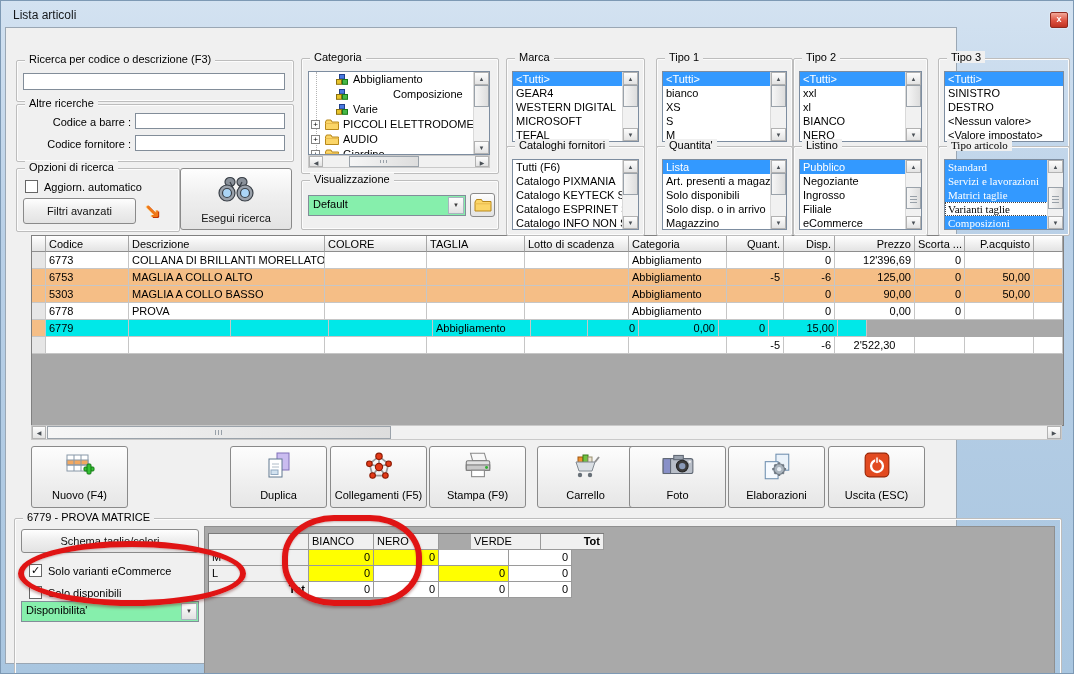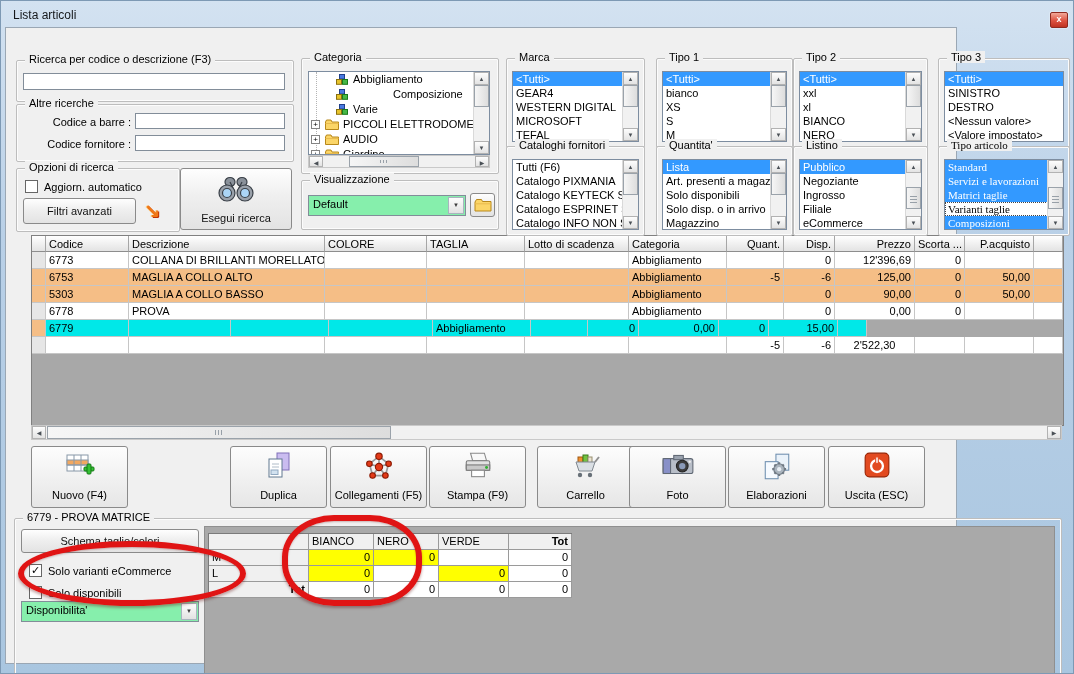--- a/index.html
+++ b/index.html
@@ -317,21 +317,21 @@
       <div class="combo" style="left:6px;top:82px;width:178px;height:21px">
         <span class="cval">Disponibilita'</span>
         <span class="cbtn">▼</span>
       </div>
       <div class="grayarea" style="left:189px;top:7px;width:851px;height:155px">
         <div id="matrix" style="position:absolute;left:3px;top:6px;border-left:1px solid #7a7a7a;border-top:1px solid #7a7a7a">
             <div class="mrow">
               <div class="mc" style="width: 100px; background: rgb(240, 240, 240);"></div>
               <div class="mc" style="width: 65px; background: rgb(240, 240, 240);">BIANCO</div>
               <div class="mc" style="width: 65px; background: rgb(240, 240, 240);">NERO</div>
-              <div class="mc" style="width: 70px; background: rgb(240, 240, 240);">VERDE</div>
+              <div class="mc" style="width: 70px; background: rgb(240, 240, 240); margin-left: 32px;">VERDE</div>
               <div class="mc" style="width: 63px; background: rgb(240, 240, 240); text-align: right; font-weight: bold;">Tot</div>
             </div>
             <div class="mrow">
               <div class="mc" style="width: 100px; background: rgb(240, 240, 240);">M</div>
               <div class="mc" style="width: 65px; background: rgb(255, 255, 0); text-align: right;">0</div>
               <div class="mc" style="width: 65px; background: rgb(255, 255, 0); text-align: right;">0</div>
               <div class="mc" style="width: 70px; background: rgb(255, 255, 255); text-align: right;"></div>
               <div class="mc" style="width: 63px; background: rgb(255, 255, 255); text-align: right;">0</div>
             </div>
             <div class="mrow">

